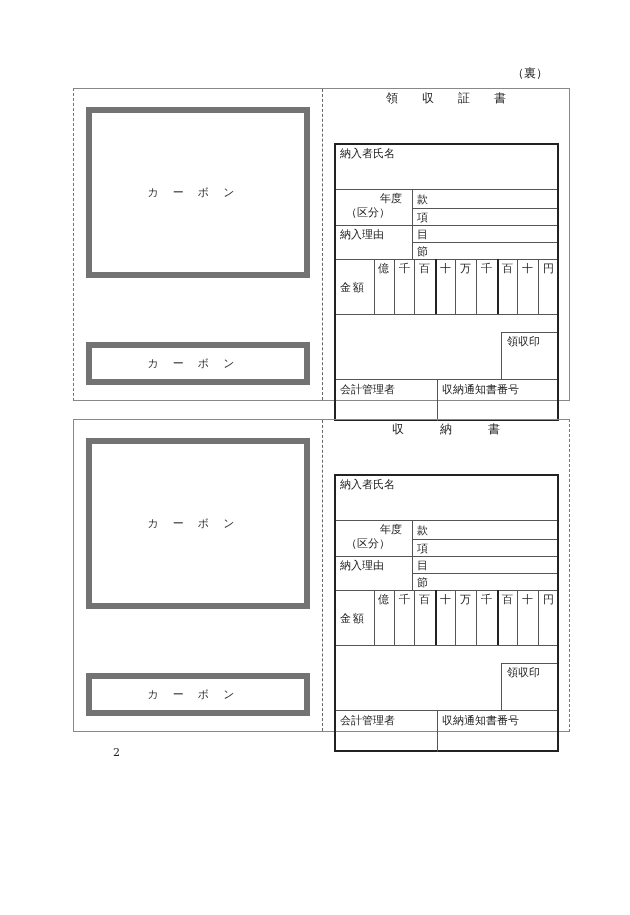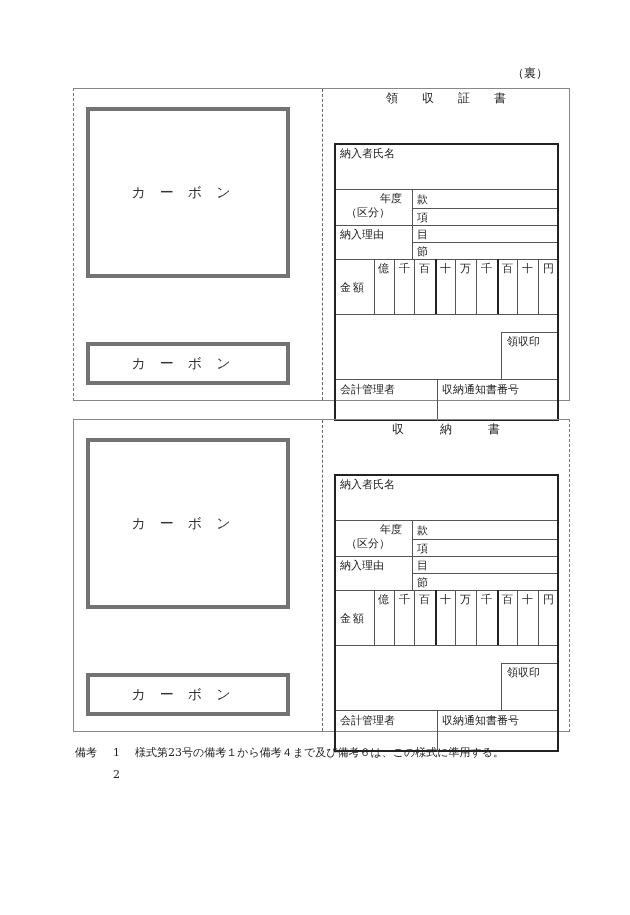--- a/index.html
+++ b/index.html
@@ -4,22 +4,22 @@
 <style>
   html, body { margin:0; padding:0; background:#fff; }
   body { width:630px; height:915px; position:relative; overflow:hidden;
          font-family:"DejaVu Serif", "Liberation Serif", serif; color:#222; }
   .abs { position:absolute; }
   .page-label { left:512px; top:65px; font-size:12px; }
   .frame { position:absolute; left:73px; width:497px; height:313px; box-sizing:border-box; }
   .f1 { top:88px; border-top:1px solid #888; border-right:1px solid #888; border-bottom:1px solid #888; border-left:1px dashed #777; }
   .f2 { top:419px; border-top:1px solid #888; border-left:1px solid #888; border-bottom:1px solid #888; border-right:1px dashed #777; }
   .sep { position:absolute; left:248px; top:0; bottom:0; border-left:1px dashed #666; }
-  .carbon { position:absolute; left:12px; width:204px; box-sizing:border-box; border:4px solid #737373;
-            display:flex; align-items:center; justify-content:center; font-size:14px; letter-spacing:14px; color:#333; }
+  .carbon { position:absolute; left:12px; width:224px; box-sizing:border-box; border:6px solid #737373;
+            display:flex; align-items:center; justify-content:center; font-size:11px; letter-spacing:14px; color:#333; }
   .cb-big { top:18px; height:171px; }
   .cb-small { top:253px; height:43px; }
   .ftitle { position:absolute; left:260px; width:224px; top:1px; font-size:12px; text-align:center; letter-spacing:0; display:flex; justify-content:space-around; padding:0 40px; box-sizing:border-box; }
   .tbl { position:absolute; left:260px; top:18px; width:225px; height:278px; box-sizing:border-box; border:2px solid #222; font-size:11px;margin-top:36px; }
   .ln { position:absolute; background:#555; }
   .h { height:1px; } .v { width:1px; }
   .thick { background:#222; width:2px; }
   .lbl { position:absolute; font-size:11px; line-height:13px; white-space:nowrap; }
   .notes { position:absolute; left:75px; top:742px; font-size:11px; line-height:22px; }
   .notes .row { display:flex; }
@@ -146,21 +146,16 @@
     <div class="lbl" style="left:186px;top:117px">十</div>
     <div class="lbl" style="left:207px;top:117px">円</div>
     <div class="lbl" style="left:171px;top:190px">領収印</div>
     <div class="lbl" style="left:4px;top:238px">会計管理者</div>
     <div class="lbl" style="left:106px;top:238px">収納通知書番号</div>
   </div>
 </div>
 
 <div class="notes">
   <div class="row">
-    <span class="k">備考</span>
-    <span class="n">1</span>
-    <span>様式第23号の備考１から備考４まで及び備考６は、この様式に準用する。</span>
-  </div>
-  <div class="row">
     <span class="k"></span>
     <span class="n">2</span>
   </div>
 </div>
 
 </body></html>

